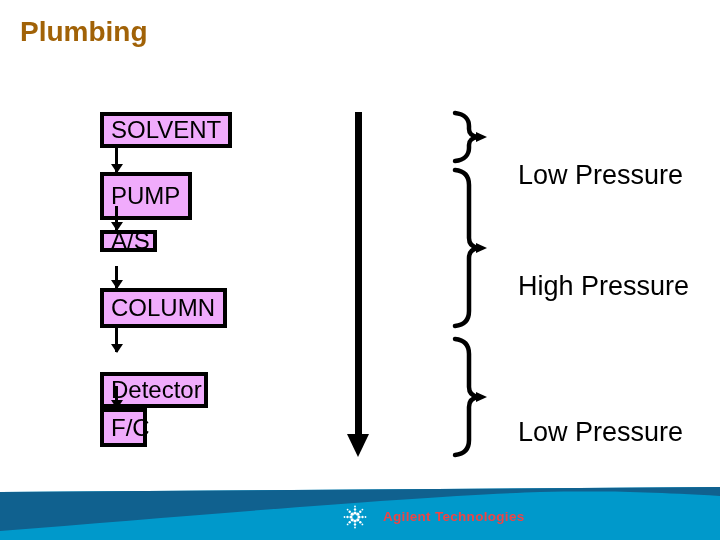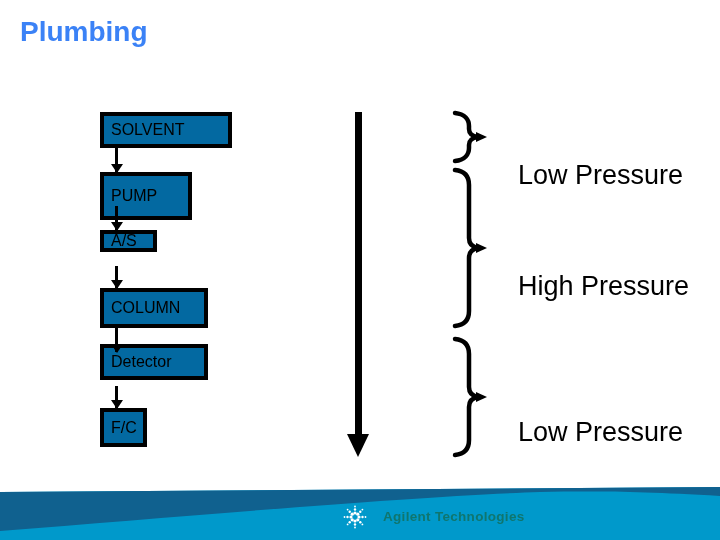--- a/index.html
+++ b/index.html
@@ -2,32 +2,32 @@
 <html><head>
 <meta charset="utf-8">
 <style>
   html,body{margin:0;padding:0;background:#fff;}
   .slide{
     position:relative;width:720px;height:540px;background:#ffffff;
     overflow:hidden;font-family:"Liberation Sans",sans-serif;
   }
   .title{
     position:absolute;left:20px;top:16px;margin:0;
-    font-size:28px;font-weight:bold;color:#3b82f6;
+    font-size:28px;font-weight:bold;color:#a16207;
   }
   .box{
-    position:absolute;left:100px;border:4px solid #000;background:#0369a1;
+    position:absolute;left:100px;border:4px solid #000;background:#f0abfc;
     box-sizing:border-box;display:flex;align-items:center;
-    padding-left:7px;font-size:16px;color:#000;white-space:nowrap;
+    padding-left:7px;font-size:24px;color:#000;white-space:nowrap;
   }
   .b0{top:112px;width:132px;height:36px}
   .b1{top:172px;width:92px;height:48px}
   .b2{top:230px;width:57px;height:22px}
-  .b3{top:288px;width:108px;height:40px}
-  .b4{top:344px;width:108px;height:36px}
+  .b3{top:288px;width:127px;height:40px}
+  .b4{top:372px;width:108px;height:36px}
   .b5{top:408px;width:47px;height:39px}
   .conn{position:absolute;left:115px;width:3px;background:#000;}
   .conn::after{
     content:"";position:absolute;bottom:-1px;left:-4.5px;width:0;height:0;
     border-left:6px solid transparent;border-right:6px solid transparent;
     border-top:9px solid #000;
   }
   .c0{top:146px;height:26px}
   .c1{top:206px;height:24px}
   .c2{top:266px;height:22px}
@@ -39,21 +39,21 @@
     border-left:11.5px solid transparent;border-right:11.5px solid transparent;
     border-top:23px solid #000;
   }
   .brace{position:absolute;left:452px;}
   .br0{top:110px}.br1{top:167px}.br2{top:336px}
   .plabel{position:absolute;left:518px;font-size:27px;color:#000;white-space:nowrap;margin-top:32px;}
   .p0{top:128px}.p1{top:239px}.p2{top:385px}
   .band{position:absolute;left:0;bottom:0;display:block;}
   .spark{position:absolute;left:342px;top:502px;display:block;}
   .brand{
-    position:absolute;left:383px;top:510px;color:#0f766e;
+    position:absolute;left:383px;top:510px;color:#ef4444;
     font-size:13.5px;font-weight:bold;letter-spacing:0.3px;line-height:14px;
     white-space:nowrap;
   }
 </style>
 </head>
 <body>
 
 <div class="slide">
 
   <h1 class="title">Plumbing</h1>

